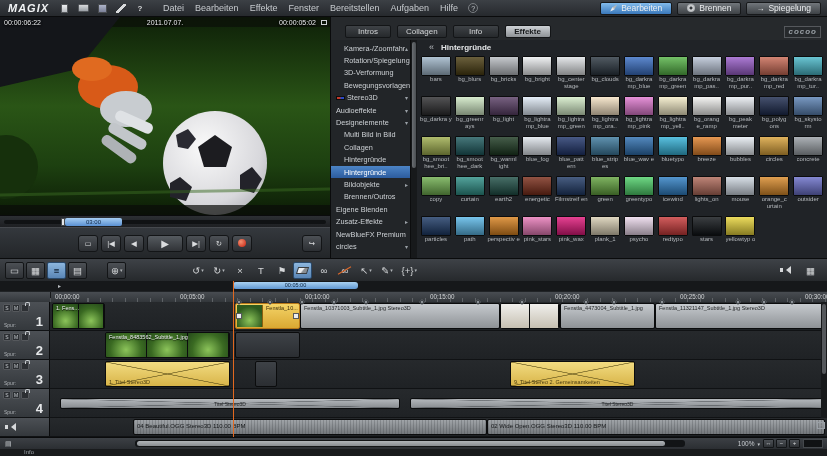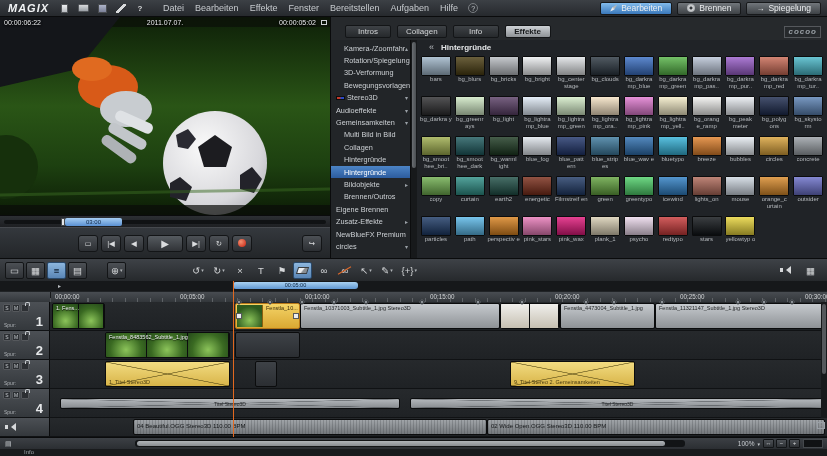--- a/index.html
+++ b/index.html
@@ -280,21 +280,21 @@
           <div class="cat">
             <span class="stereo-ic"></span>
             <span class="lbl">Stereo3D</span>
             <span class="arr">▾</span>
           </div>
           <div class="cat">
             <span class="lbl">Audioeffekte</span>
             <span class="arr">▾</span>
           </div>
           <div class="cat">
-            <span class="lbl">Gemeinsamkeiten</span>
+            <span class="lbl">Designelemente</span>
             <span class="arr">▾</span>
           </div>
           <div class="cat ind">
             <span class="lbl">Multi Bild in Bild</span>
           </div>
           <div class="cat ind">
             <span class="lbl">Collagen</span>
           </div>
           <div class="cat ind">
             <span class="lbl">Hintergründe</span>
@@ -303,21 +303,21 @@
             <span class="lbl">Hintergründe</span>
           </div>
           <div class="cat ind">
             <span class="lbl">Bildobjekte</span>
             <span class="arr">▸</span>
           </div>
           <div class="cat ind">
             <span class="lbl">Brennen/Outros</span>
           </div>
           <div class="cat">
-            <span class="lbl">Eigene Brennen</span>
+            <span class="lbl">Eigene Blenden</span>
           </div>
           <div class="cat">
             <span class="lbl">Zusatz-Effekte</span>
             <span class="arr">▸</span>
           </div>
           <div class="cat">
             <span class="lbl">NewBlueFX Premium</span>
           </div>
           <div class="cat">
             <span class="lbl">circles</span>

